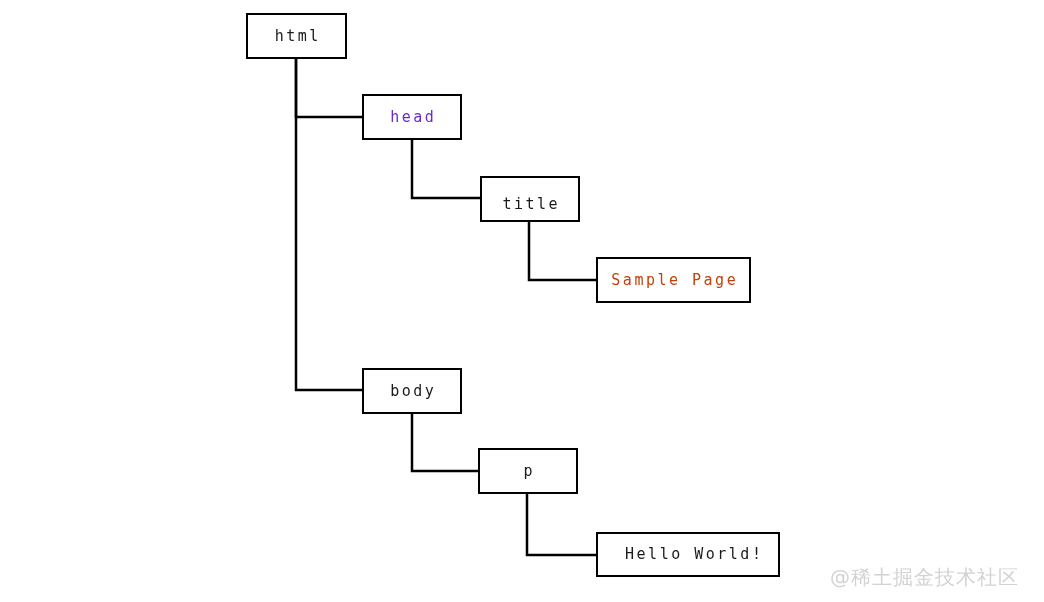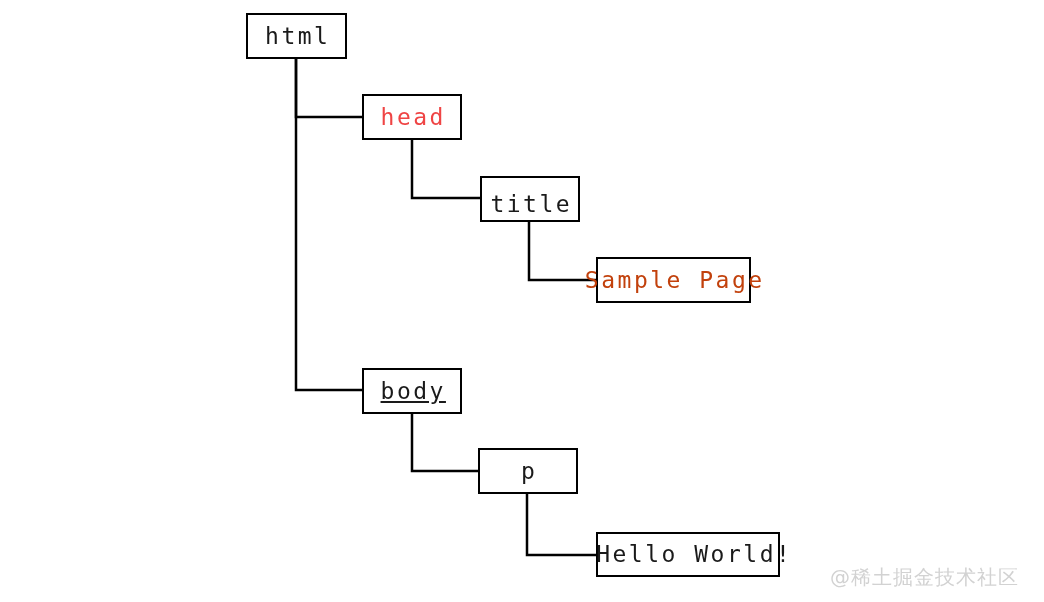--- a/index.html
+++ b/index.html
@@ -26,21 +26,21 @@
     position: absolute;
     box-sizing: border-box;
     background: #ffffff;
     border: 2px solid #000000;
     display: flex;
     align-items: center;
     justify-content: center;
   }
   .node-label {
     font-family: "DejaVu Sans Mono", "Liberation Mono", monospace;
-    font-size: 23px;
+    font-size: 15px;
     line-height: 1;
     color: #1a1a1a;
     letter-spacing: 2.5px;
     text-indent: 2.5px;
     white-space: nowrap;
     -webkit-font-smoothing: none;
   }
   #watermark {
     position: absolute;
     right: 25px;
@@ -67,30 +67,30 @@
         <path d="M 412,414 L 412,471 L 478,471"></path>
         <path d="M 527,494 L 527,555 L 596,555"></path>
       </g>
   </svg>
 
   <div id="node-layer">
       <div class="node-box" style="left: 246px; top: 13px; width: 101px; height: 46px; border-color: rgb(0, 0, 0);">
         <span class="node-label" style="color: rgb(26, 26, 26);">html</span>
       </div>
       <div class="node-box" style="left: 362px; top: 94px; width: 100px; height: 46px; border-color: rgb(0, 0, 0);">
-        <span class="node-label" style="color: #ef4444;">head</span>
+        <span class="node-label" style="color: #6d28d9;">head</span>
       </div>
       <div class="node-box" style="left: 480px; top: 176px; width: 100px; height: 46px; border-color: rgb(0, 0, 0);">
         <span class="node-label" style="color: rgb(26, 26, 26); margin-top: 11px;">title</span>
       </div>
       <div class="node-box" style="left: 596px; top: 257px; width: 155px; height: 46px; border-color: rgb(0, 0, 0);">
         <span class="node-label" style="color: #c2410c;">Sample Page</span>
       </div>
       <div class="node-box" style="left: 362px; top: 368px; width: 100px; height: 46px; border-color: rgb(0, 0, 0);">
-        <span class="node-label" style="color: rgb(26, 26, 26); text-decoration: underline;">body</span>
+        <span class="node-label" style="color: rgb(26, 26, 26);">body</span>
       </div>
       <div class="node-box" style="left: 478px; top: 448px; width: 100px; height: 46px; border-color: rgb(0, 0, 0);">
         <span class="node-label" style="color: rgb(26, 26, 26);">p</span>
       </div>
       <div class="node-box" style="left: 596px; top: 532px; width: 184px; height: 45px; border-color: rgb(0, 0, 0); padding-left: 10px;">
         <span class="node-label" style="color: rgb(26, 26, 26);">Hello World!</span>
       </div>
     </div>
 
   <div id="watermark" style="color: rgb(210, 210, 210);">@稀土掘金技术社区</div>

